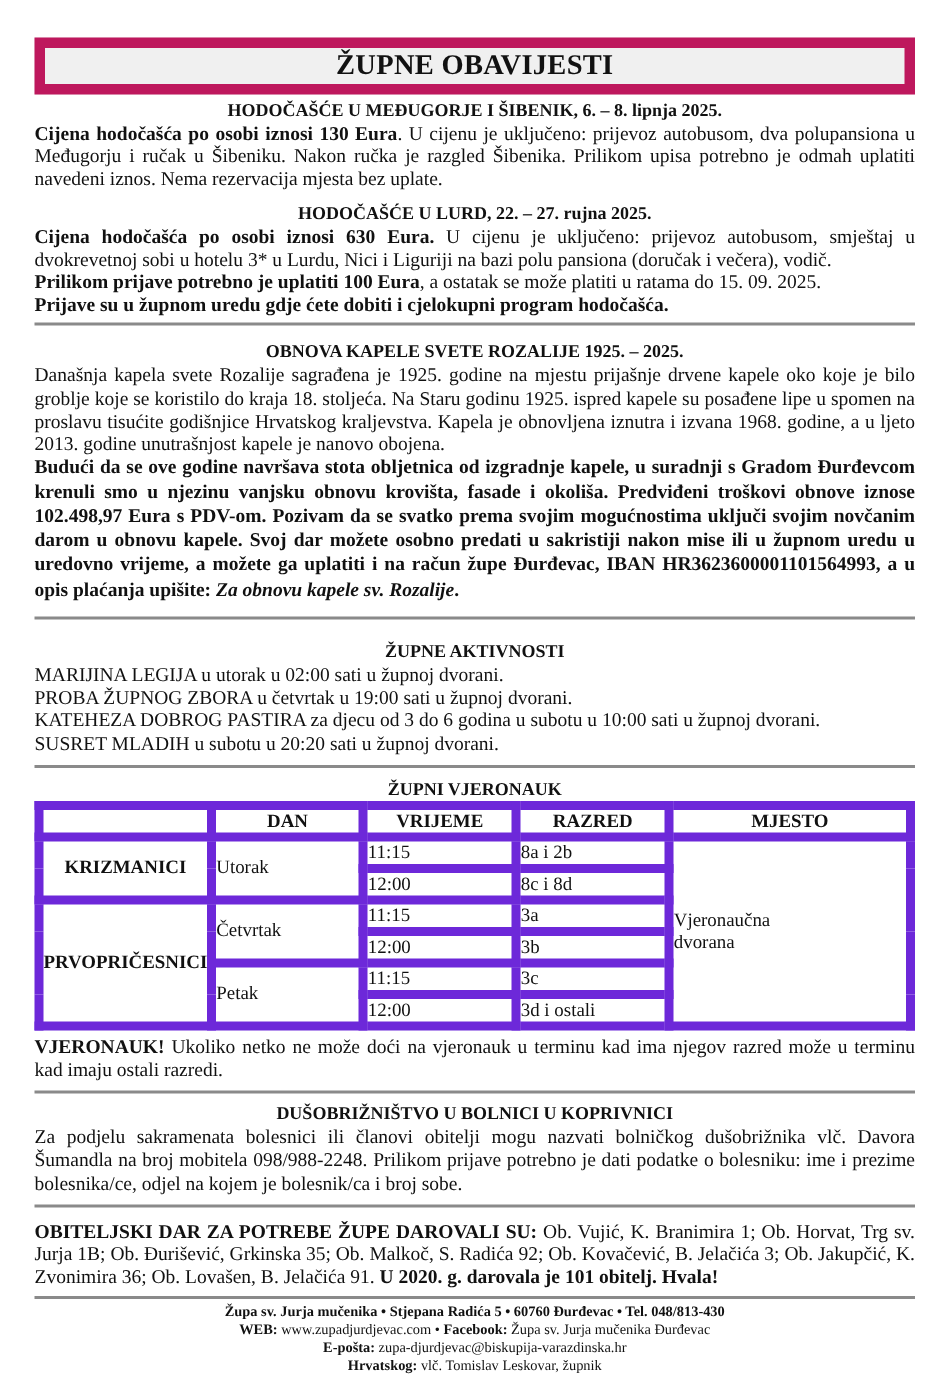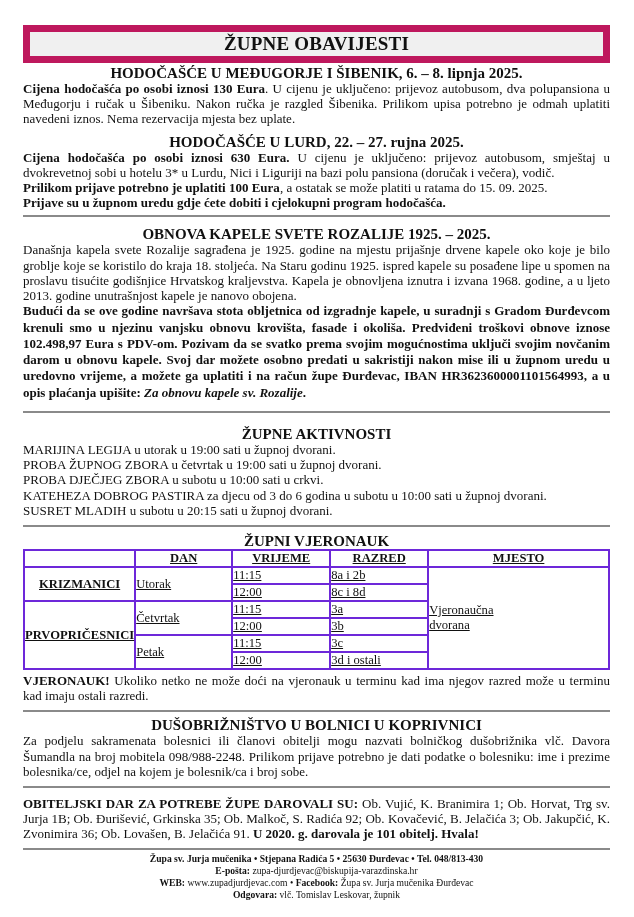--- a/index.html
+++ b/index.html
@@ -2,27 +2,27 @@
 <html><head>
 <meta charset="utf-8">
 <style>
   html, body { margin: 0; padding: 0; background: #ffffff; }
   body { width: 634px; height: 917px; position: relative; overflow: hidden;
          font-family: "Liberation Serif", "DejaVu Serif", serif; color: #111; }
   .page { position: absolute; left: 23px; top: 0; width: 587px; }
   .title-box { margin-top: 25px; height: 24px; border: 7px solid #be185d; background: #f0f0f0;
                text-align: center; font-weight: bold; font-size: 19px; line-height: 24px;
                letter-spacing: 0.2px; }
-  h2 { margin: 0; text-align: center; font-size: 15px; font-weight: bold; line-height: 15px; }
+  h2 { margin: 0; text-align: center; font-size: 12px; font-weight: bold; line-height: 15px; }
   p { margin: 0; font-size: 13px; line-height: 15.2px; text-align: justify; }
   .b { font-weight: bold; }
   .i { font-style: italic; }
   .sep { border: 0; border-top: 2px solid #8a8a8a; margin: 0; }
   table { border-collapse: collapse; width: 587px; font-size: 12.6px; }
-  td, th { border: 2px solid #6d28d9; padding: 0; height: 15px; line-height: 15px; text-decoration: underline; }
+  td, th { border: 6px solid #6d28d9; padding: 0; height: 15px; line-height: 15px; }
   th { font-weight: bold; }
   .footer { text-align: center; font-size: 9.6px; line-height: 12px; }
 </style>
 </head>
 <body>
 
 <div class="page">
   <div class="title-box">ŽUPNE OBAVIJESTI</div>
 
   <div style="margin-top:3px">
@@ -40,25 +40,24 @@
   <div style="margin-top:10px">
     <h2>OBNOVA KAPELE SVETE ROZALIJE 1925. – 2025.</h2>
     <p>Današnja kapela svete Rozalije sagrađena je 1925. godine na mjestu prijašnje drvene kapele oko koje je bilo groblje koje se koristilo do kraja 18. stoljeća. Na Staru godinu 1925. ispred kapele su posađene lipe u spomen na proslavu tisućite godišnjice Hrvatskog kraljevstva. Kapela je obnovljena iznutra i izvana 1968. godine, a u ljeto 2013. godine unutrašnjost kapele je nanovo obojena.</p>
     <p class="b" style="line-height:16.3px"><span>Budući da se ove godine navršava stota obljetnica od izgradnje kapele, u suradnji s Gradom Đurđevcom krenuli smo u njezinu vanjsku obnovu krovišta, fasade i okoliša. Predviđeni troškovi obnove iznose 102.498,97 Eura s PDV-om. Pozivam da se svatko prema svojim mogućnostima uključi svojim novčanim darom u obnovu kapele. Svoj dar možete osobno predati u sakristiji nakon mise ili u župnom uredu u uredovno vrijeme, a možete ga uplatiti i na račun župe Đurđevac, IBAN HR3623600001101564993, a u opis plaćanja upišite: </span><span class="i">Za obnovu kapele sv. Rozalije</span><span>.</span></p>
   </div>
 
   <hr class="sep" style="margin-top:10px">
 
   <div style="margin-top:14px">
     <h2>ŽUPNE AKTIVNOSTI</h2>
-    <p>MARIJINA LEGIJA u utorak u 19:00 sati u župnoj dvorani.</p>
+    <p>MARIJINA LEGIJA u utorak u 02:00 sati u župnoj dvorani.</p>
     <p>PROBA ŽUPNOG ZBORA u četvrtak u 19:00 sati u župnoj dvorani.</p>
-    <p>PROBA DJEČJEG ZBORA u subotu u 10:00 sati u crkvi.</p>
     <p>KATEHEZA DOBROG PASTIRA za djecu od 3 do 6 godina u subotu u 10:00 sati u župnoj dvorani.</p>
-    <p>SUSRET MLADIH u subotu u 20:15 sati u župnoj dvorani.</p>
+    <p>SUSRET MLADIH u subotu u 20:20 sati u župnoj dvorani.</p>
   </div>
 
   <hr class="sep" style="margin-top:7px">
 
   <div style="margin-top:7px">
     <h2>ŽUPNI VJERONAUK</h2>
     <table>
       <tbody>
           <tr>
         <th style="width:101px"></th>
@@ -111,18 +110,18 @@
 
   <hr class="sep" style="margin-top:7px">
 
   <div style="margin-top:8px">
     <p><span class="b">OBITELJSKI DAR ZA POTREBE ŽUPE DAROVALI SU:</span><span> Ob. Vujić, K. Branimira 1; Ob. Horvat, Trg sv. Jurja 1B; Ob. Đurišević, Grkinska 35; Ob. Malkoč, S. Radića 92; Ob. Kovačević, B. Jelačića 3; Ob. Jakupčić, K. Zvonimira 36; Ob. Lovašen, B. Jelačića 91. </span><span class="b">U 2020. g. darovala je 101 obitelj. Hvala!</span></p>
   </div>
 
   <hr class="sep" style="margin-top:6px">
 
   <div class="footer" style="margin-top:3px">
-    <div class="b">Župa sv. Jurja mučenika • Stjepana Radića 5 • 25630 Đurđevac • Tel. 048/813-430</div>
+    <div class="b">Župa sv. Jurja mučenika • Stjepana Radića 5 • 60760 Đurđevac • Tel. 048/813-430</div>
+    <div><span class="b">WEB:</span><span> www.zupadjurdjevac.com • </span><span class="b">Facebook:</span><span> Župa sv. Jurja mučenika Đurđevac</span></div>
     <div><span class="b">E-pošta:</span><span> zupa-djurdjevac@biskupija-varazdinska.hr</span></div>
-    <div><span class="b">WEB:</span><span> www.zupadjurdjevac.com • </span><span class="b">Facebook:</span><span> Župa sv. Jurja mučenika Đurđevac</span></div>
-    <div><span class="b">Odgovara:</span><span> vlč. Tomislav Leskovar, župnik</span></div>
+    <div><span class="b">Hrvatskog:</span><span> vlč. Tomislav Leskovar, župnik</span></div>
   </div>
 </div>
 
 </body></html>

